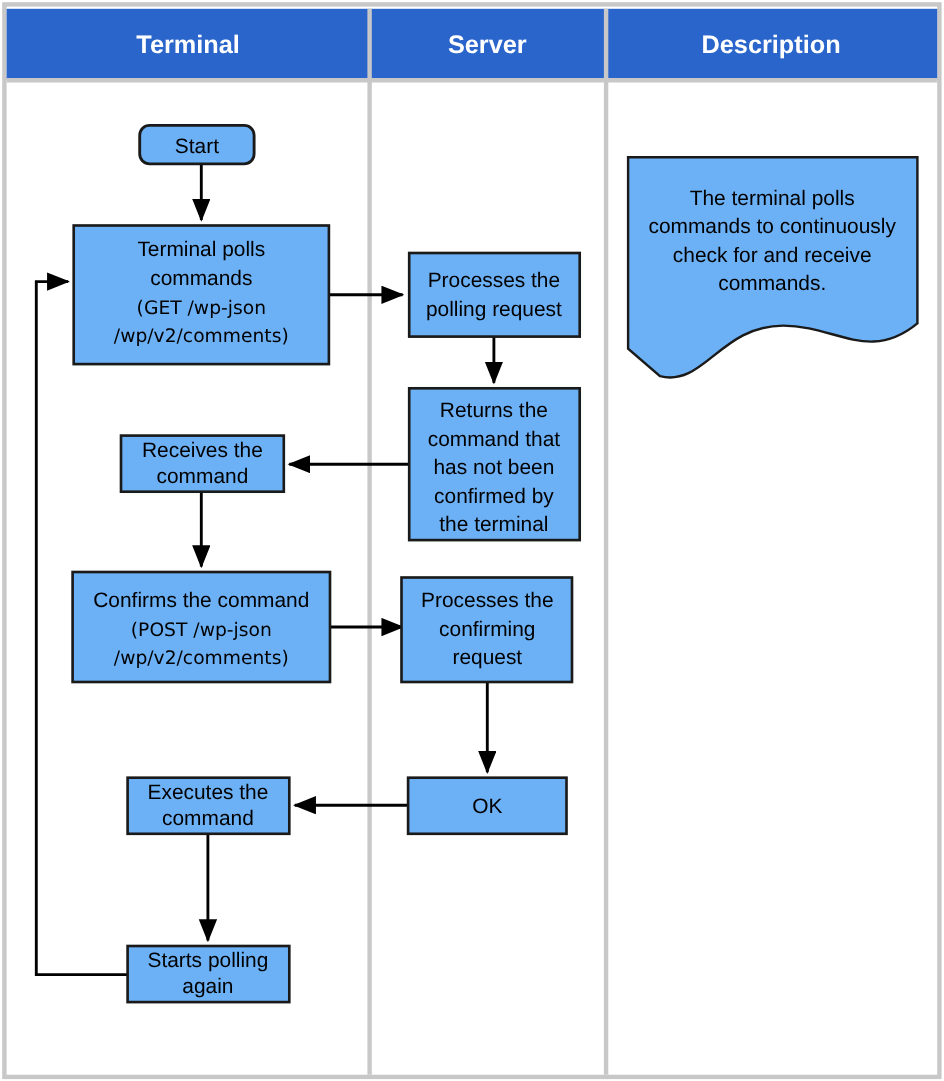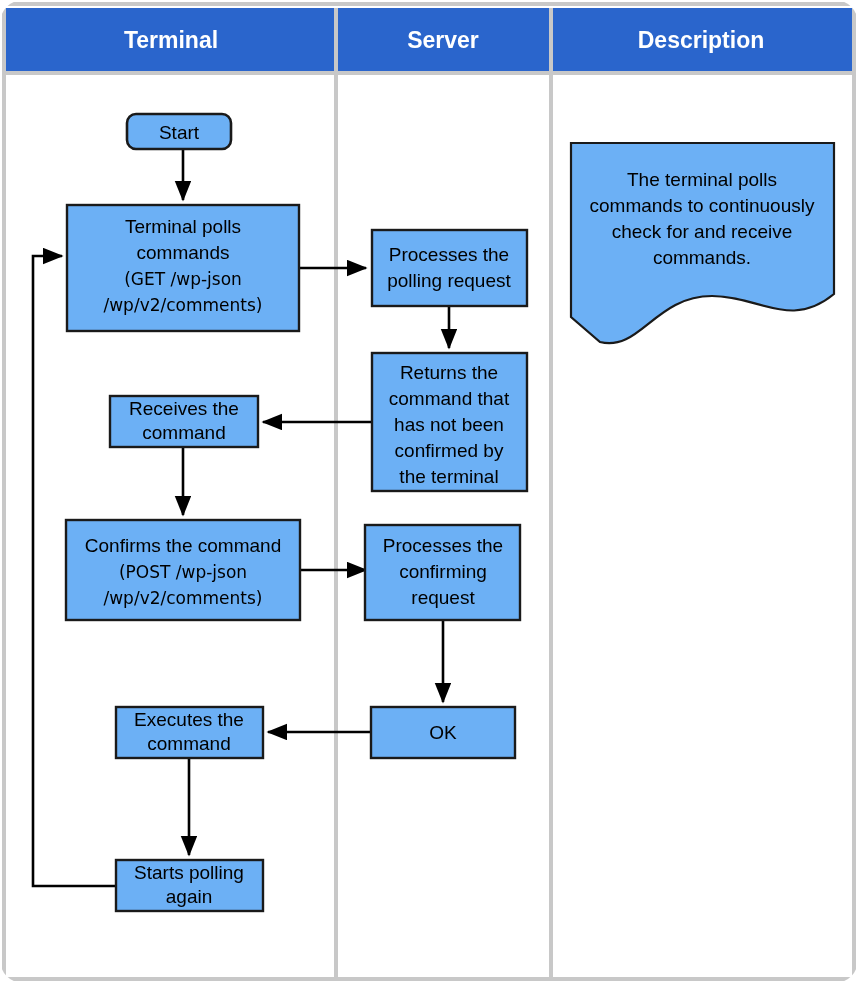--- a/index.html
+++ b/index.html
@@ -9,21 +9,20 @@
   }
   body {
     font-family: "Liberation Sans", sans-serif;
   }
   #page {
     position: relative;
     width: 858px;
     height: 983px;
     background: #ffffff;
     overflow: hidden;
-    border-radius: 23px;
   }
   #chart-svg {
     position: absolute;
     left: 0;
     top: 0;
     width: 858px;
     height: 983px;
     display: block;
   }
   .hdr-text {

